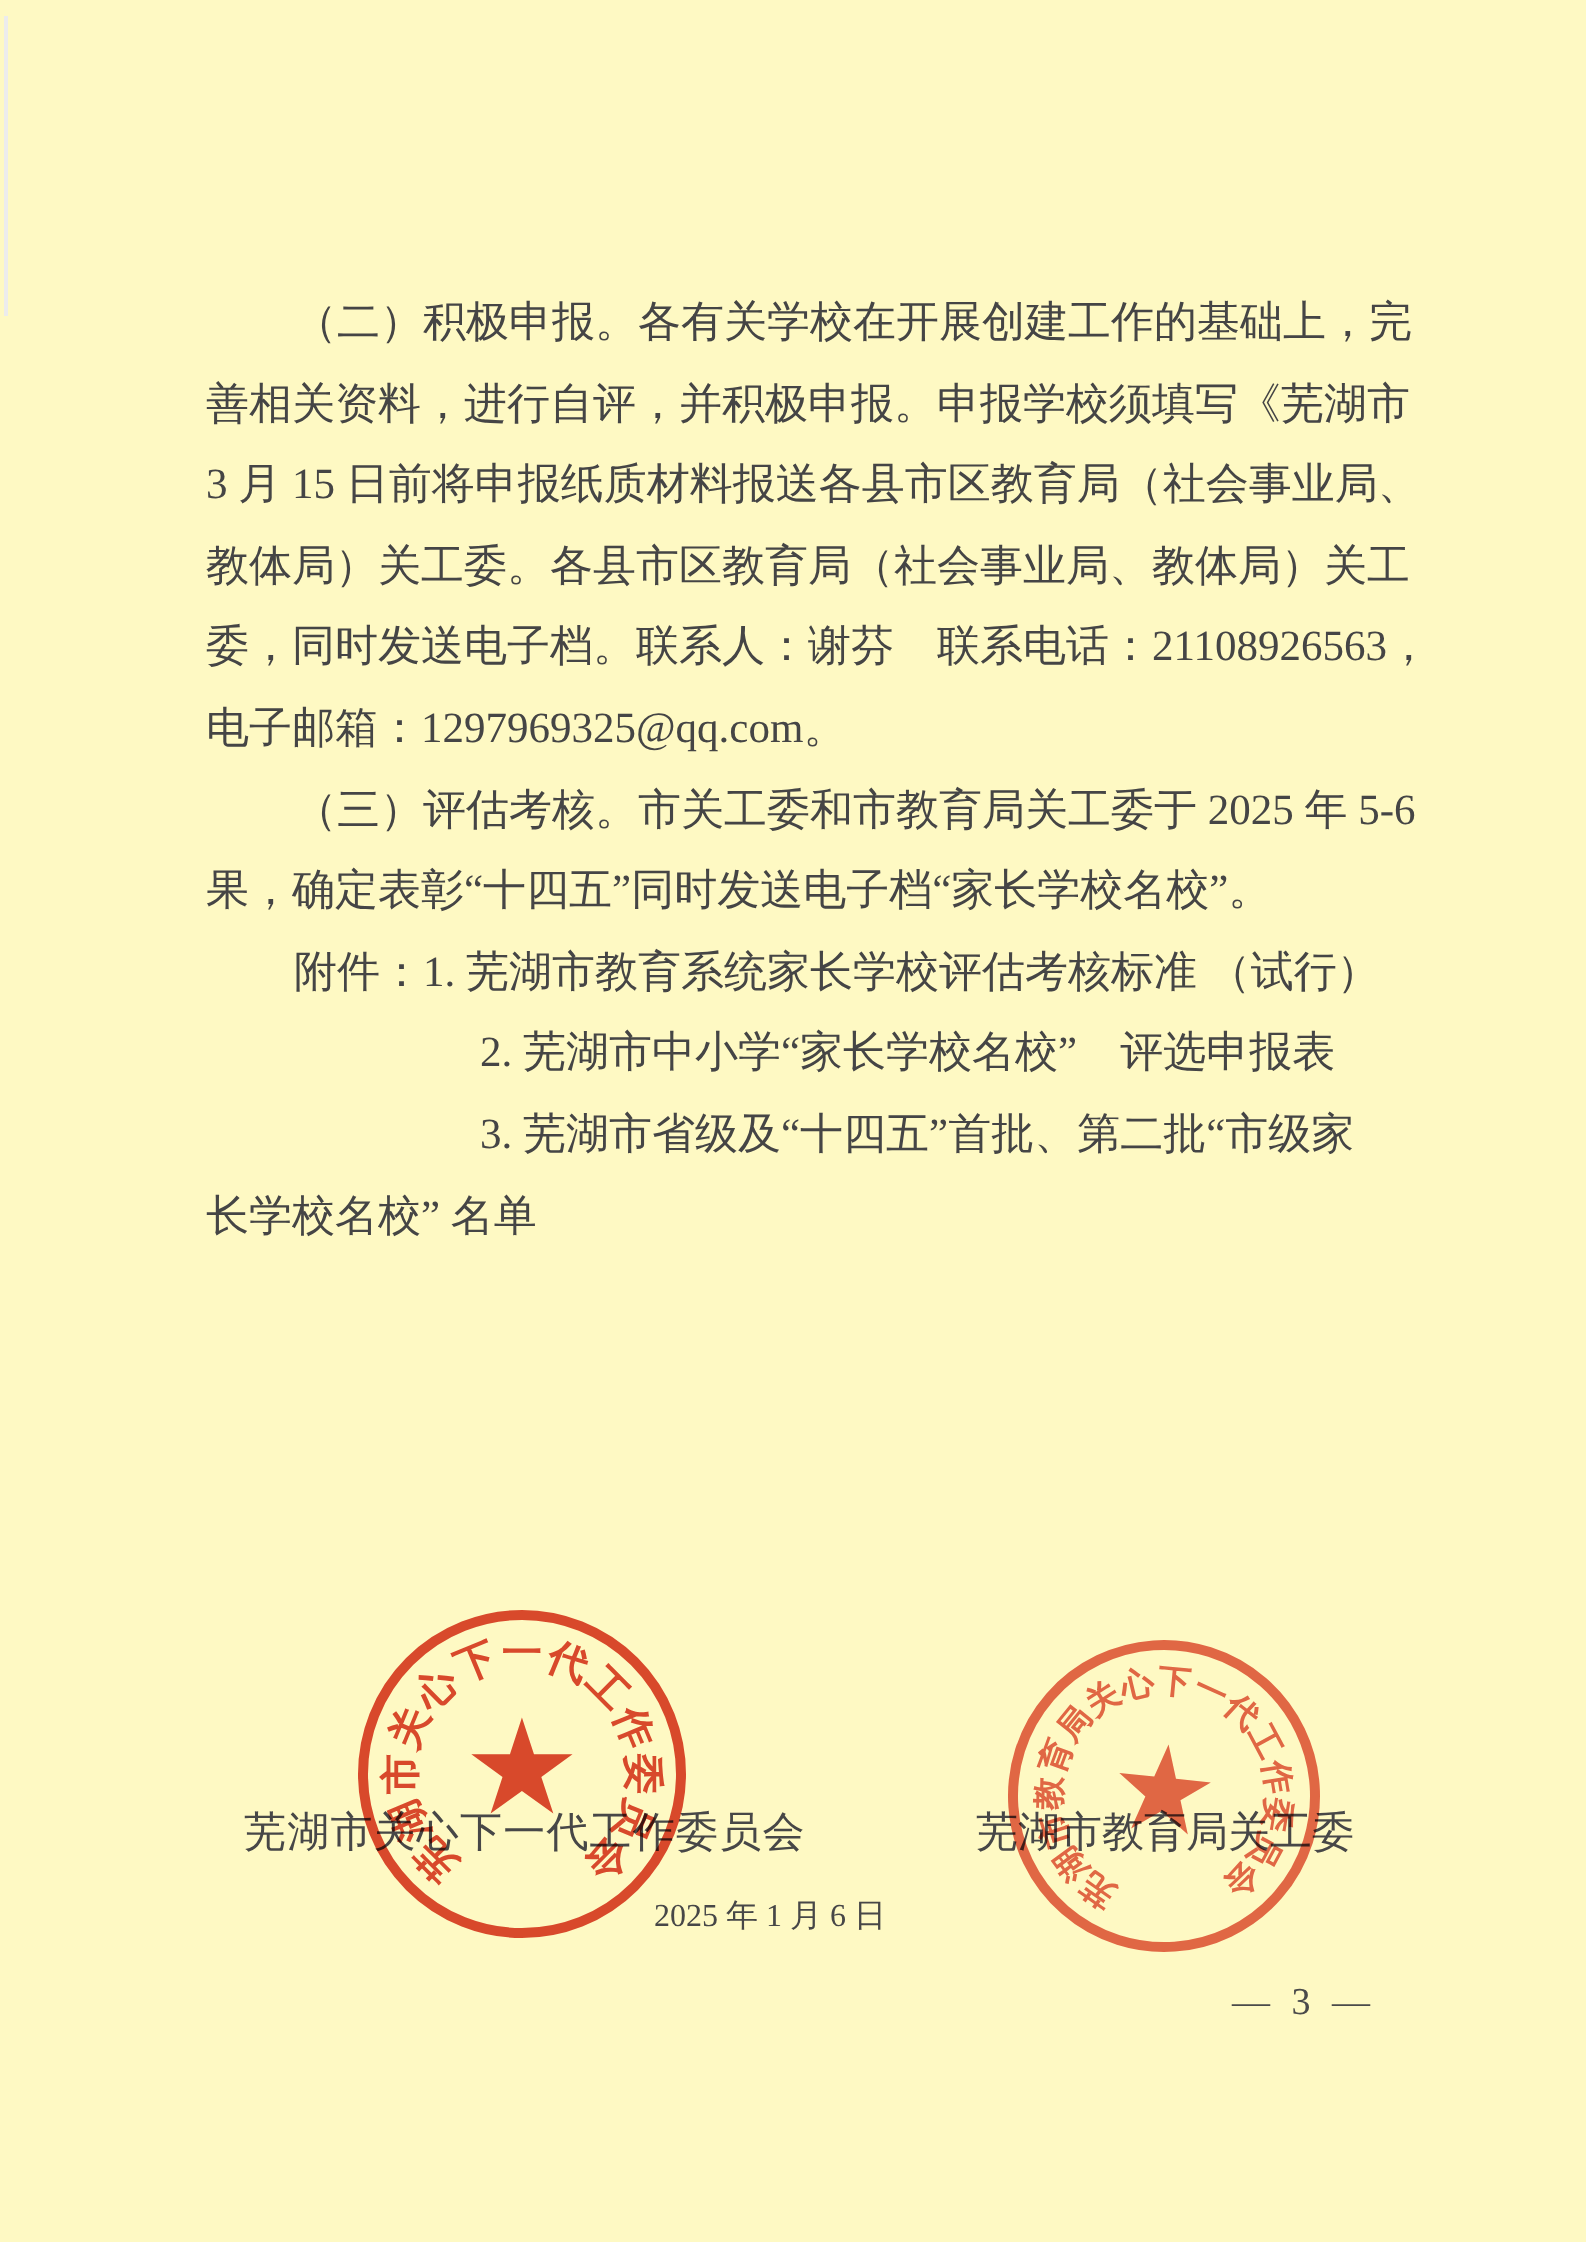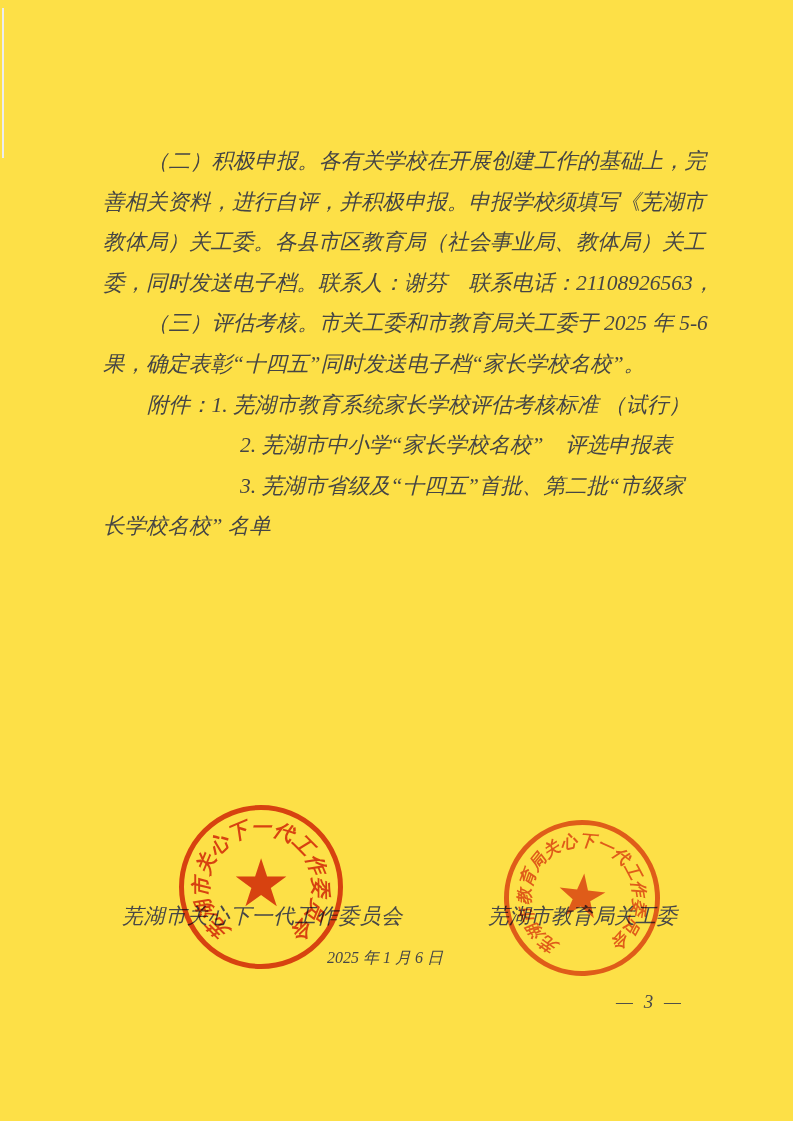--- a/index.html
+++ b/index.html
@@ -1,23 +1,22 @@
 <!DOCTYPE html>
 <html><head>
 <meta charset="utf-8">
 <style>
   html,body { margin:0; padding:0; background:#ffffff; }
   .page {
     position:relative;
     width:793px; height:1121px;
-    background:#fde047;
+    background:#fef9c3;
     font-family:"Liberation Serif","DejaVu Serif",serif;
     color:#454545;
     overflow:hidden;
-    font-style:italic;
   }
   .scan-edge {
     position:absolute; left:2px; top:8px; width:2px; height:150px;
     background:#ececec;
   }
   .body-text {
     position:absolute; left:103px; top:141px; width:612px;
     font-size:21.5px; line-height:40.6px;
   }
   .line { white-space:nowrap; }
@@ -70,22 +69,24 @@
 </style>
 </head>
 <body>
 
 <div class="page">
   <div class="scan-edge"></div>
 
   <div class="body-text">
     <div class="line indent-para">（二）积极申报。各有关学校在开展创建工作的基础上，完</div>
     <div class="line">善相关资料，进行自评，并积极申报。申报学校须填写《芜湖市</div>
+    <div class="line">3 月 15 日前将申报纸质材料报送各县市区教育局（社会事业局、</div>
     <div class="line">教体局）关工委。各县市区教育局（社会事业局、教体局）关工</div>
     <div class="line">委，同时发送电子档。联系人：谢芬　联系电话：21108926563，</div>
+    <div class="line">电子邮箱：1297969325@qq.com。</div>
     <div class="line indent-para">（三）评估考核。市关工委和市教育局关工委于 2025 年 5-6</div>
     <div class="line">果，确定表彰“十四五”同时发送电子档“家长学校名校”。</div>
     <div class="line indent-para">附件：1. 芜湖市教育系统家长学校评估考核标准 （试行）</div>
     <div class="line indent-list">2. 芜湖市中小学“家长学校名校”　评选申报表</div>
     <div class="line indent-list">3. 芜湖市省级及“十四五”首批、第二批“市级家</div>
     <div class="line">长学校名校” 名单</div>
   </div>
 
   <div class="sig sig-left">芜湖市关心下一代工作委员会</div>
   <div class="sig sig-right">芜湖市教育局关工委</div>

